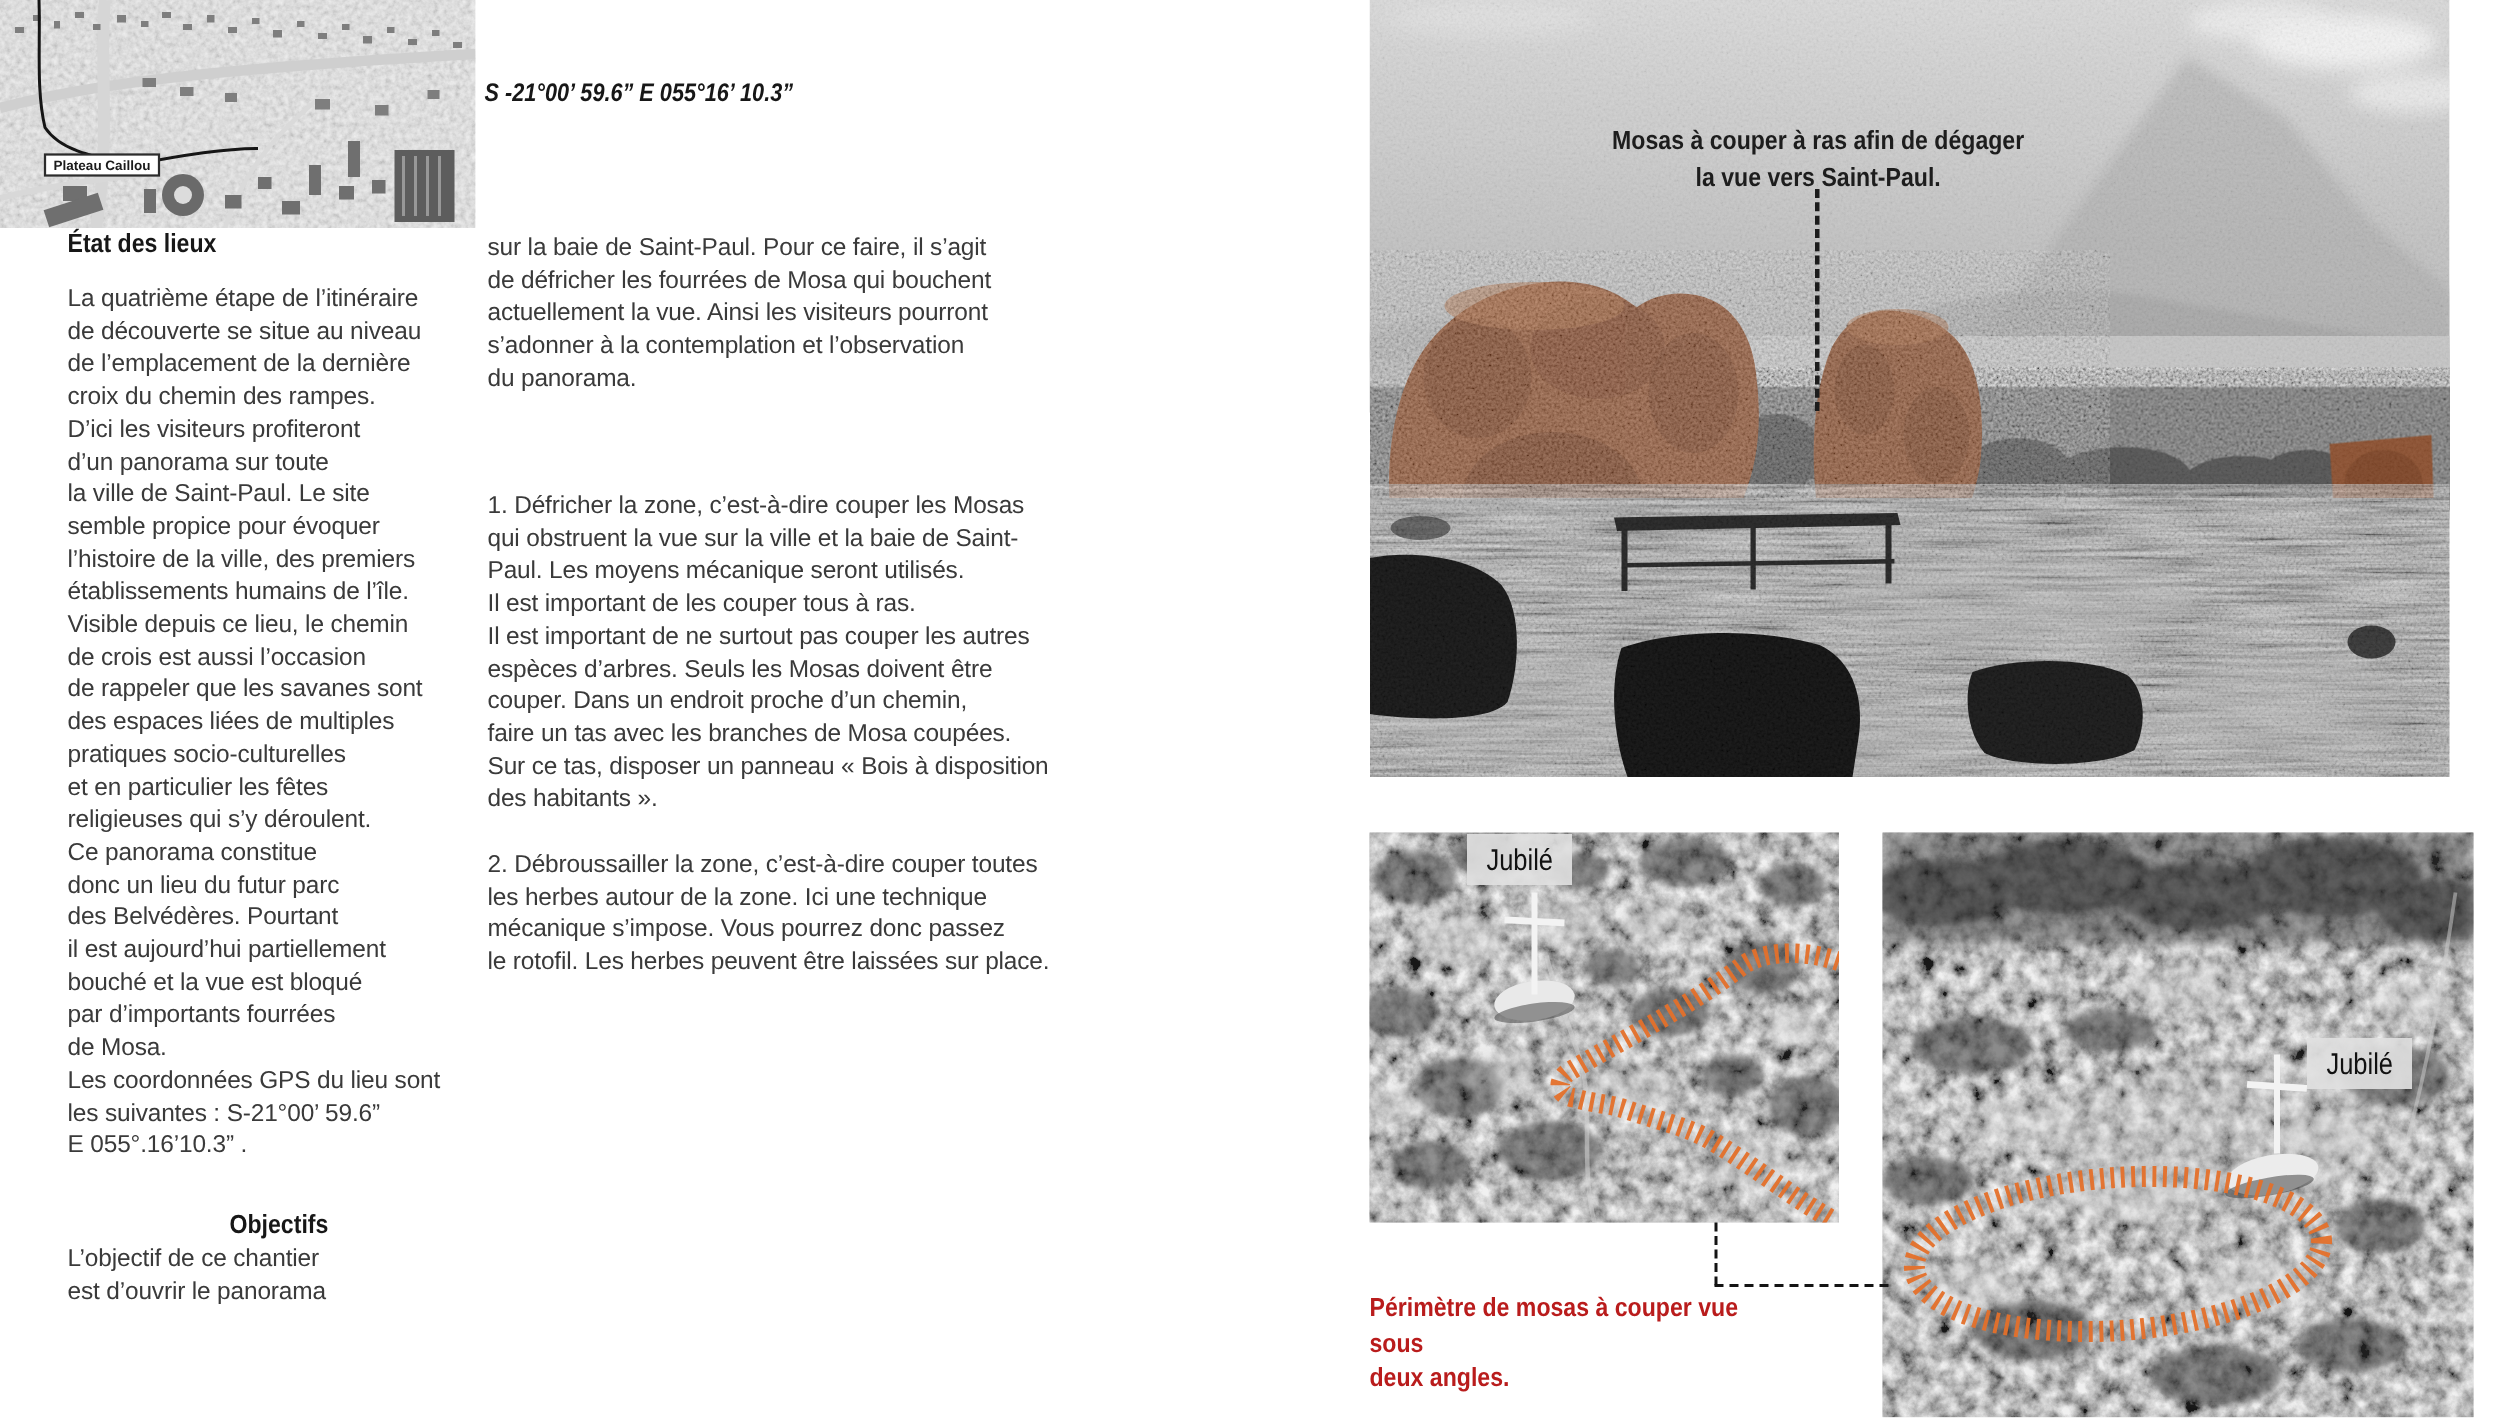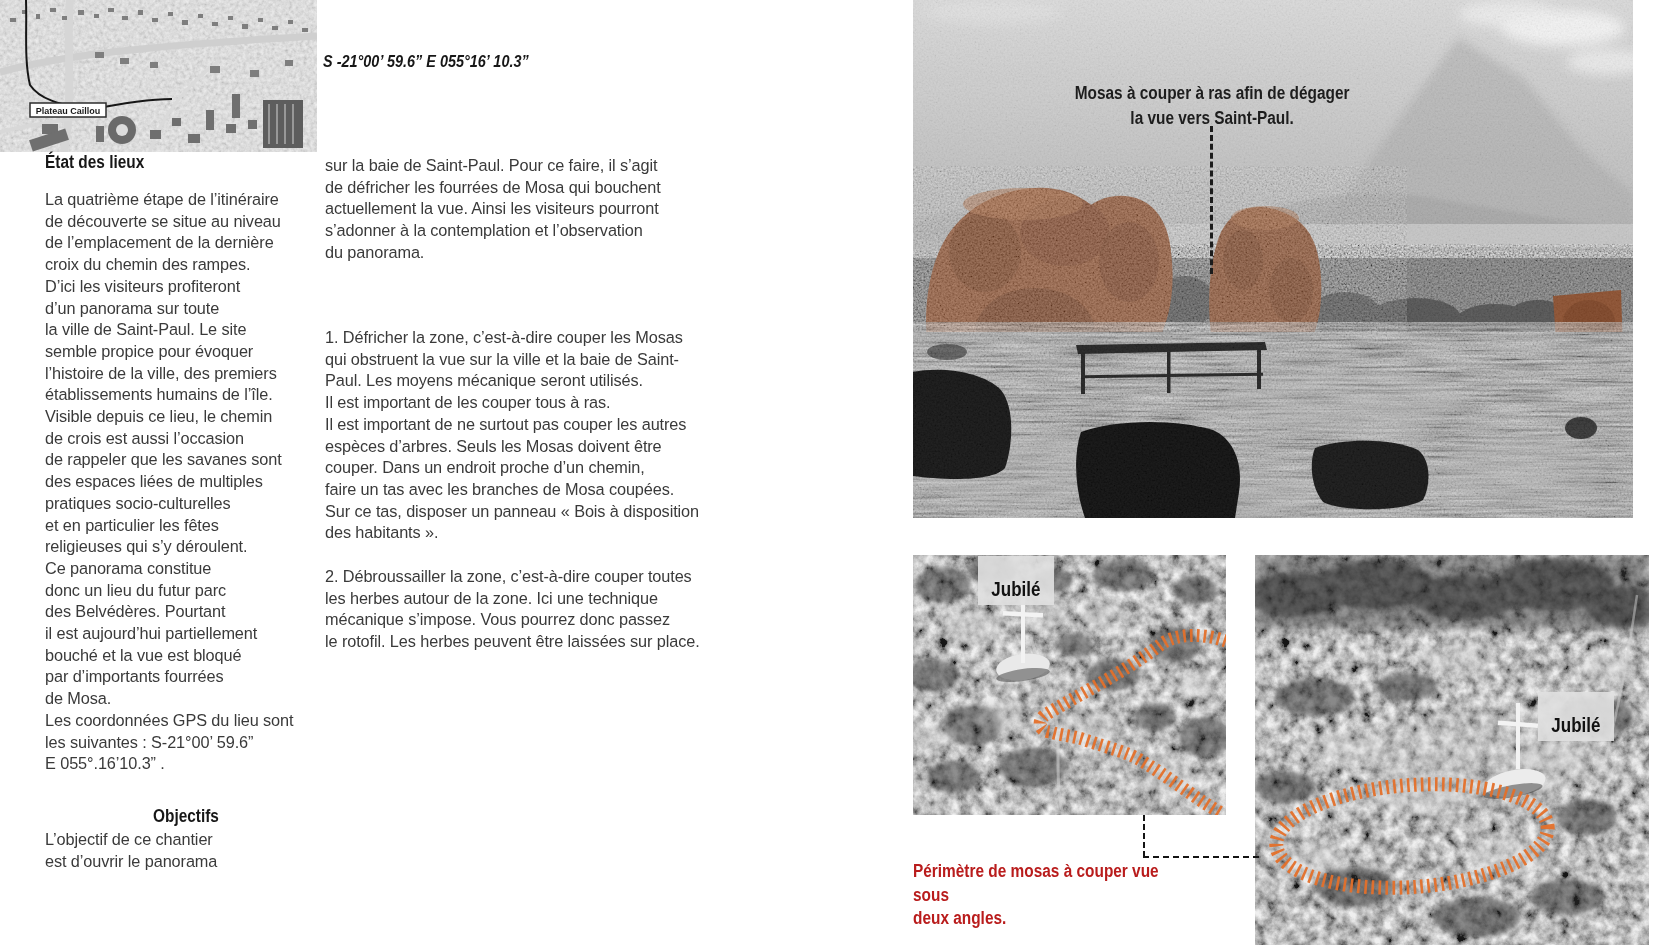--- a/index.html
+++ b/index.html
@@ -9,22 +9,22 @@
   .pre{white-space:pre-line;}
   .body-text{font-size:16.3px;line-height:21.7px;color:#3a3a3a;letter-spacing:-0.1px;}
   .hcond{font-weight:bold;color:#171717;display:inline-block;transform:scaleX(0.88);transform-origin:0 50%;white-space:nowrap;}
   .h-small{font-size:17.5px;}
   .page-title{font-size:47px;letter-spacing:-1px;transform:scaleX(0.8);}
   .gps-line{font-size:17px;transform:scaleX(0.85);}
   .photo-annotation{font-size:17.5px;line-height:25px;font-weight:bold;color:#1d1d1d;text-align:center;}
   .photo-annotation .inner{display:inline-block;transform:scaleX(0.88);transform-origin:50% 0;}
   .caption{font-size:17.5px;line-height:23.5px;font-weight:bold;color:#b91c1c;}
   .caption .inner{display:inline-block;transform:scaleX(0.88);transform-origin:0 0;}
-  .jlabel{background:rgba(224,224,224,0.92);color:#111;font-weight:bold;font-size:20px;
-          padding:21px 9px 4px 9px;line-height:1.2;}
+  .jlabel{background:rgba(224,224,224,0.92);color:#111;font-weight:normal;font-size:20px;
+          padding:6px 9px 4px 9px;line-height:1.2;}
   .jlabel span{display:inline-block;transform:scaleX(0.85);transform-origin:50% 50%;}
   .dash-v{border-left:3px dashed #1c1c1c;width:0;}
   .dash-v2{border-left:2.5px dashed #141414;width:0;}
   .dash-h{border-top:2.5px dashed #141414;height:0;}
   svg{display:block;}
 </style>
 </head>
 <body>
 
 <svg width="0" height="0" style="position:absolute" aria-hidden="true">

